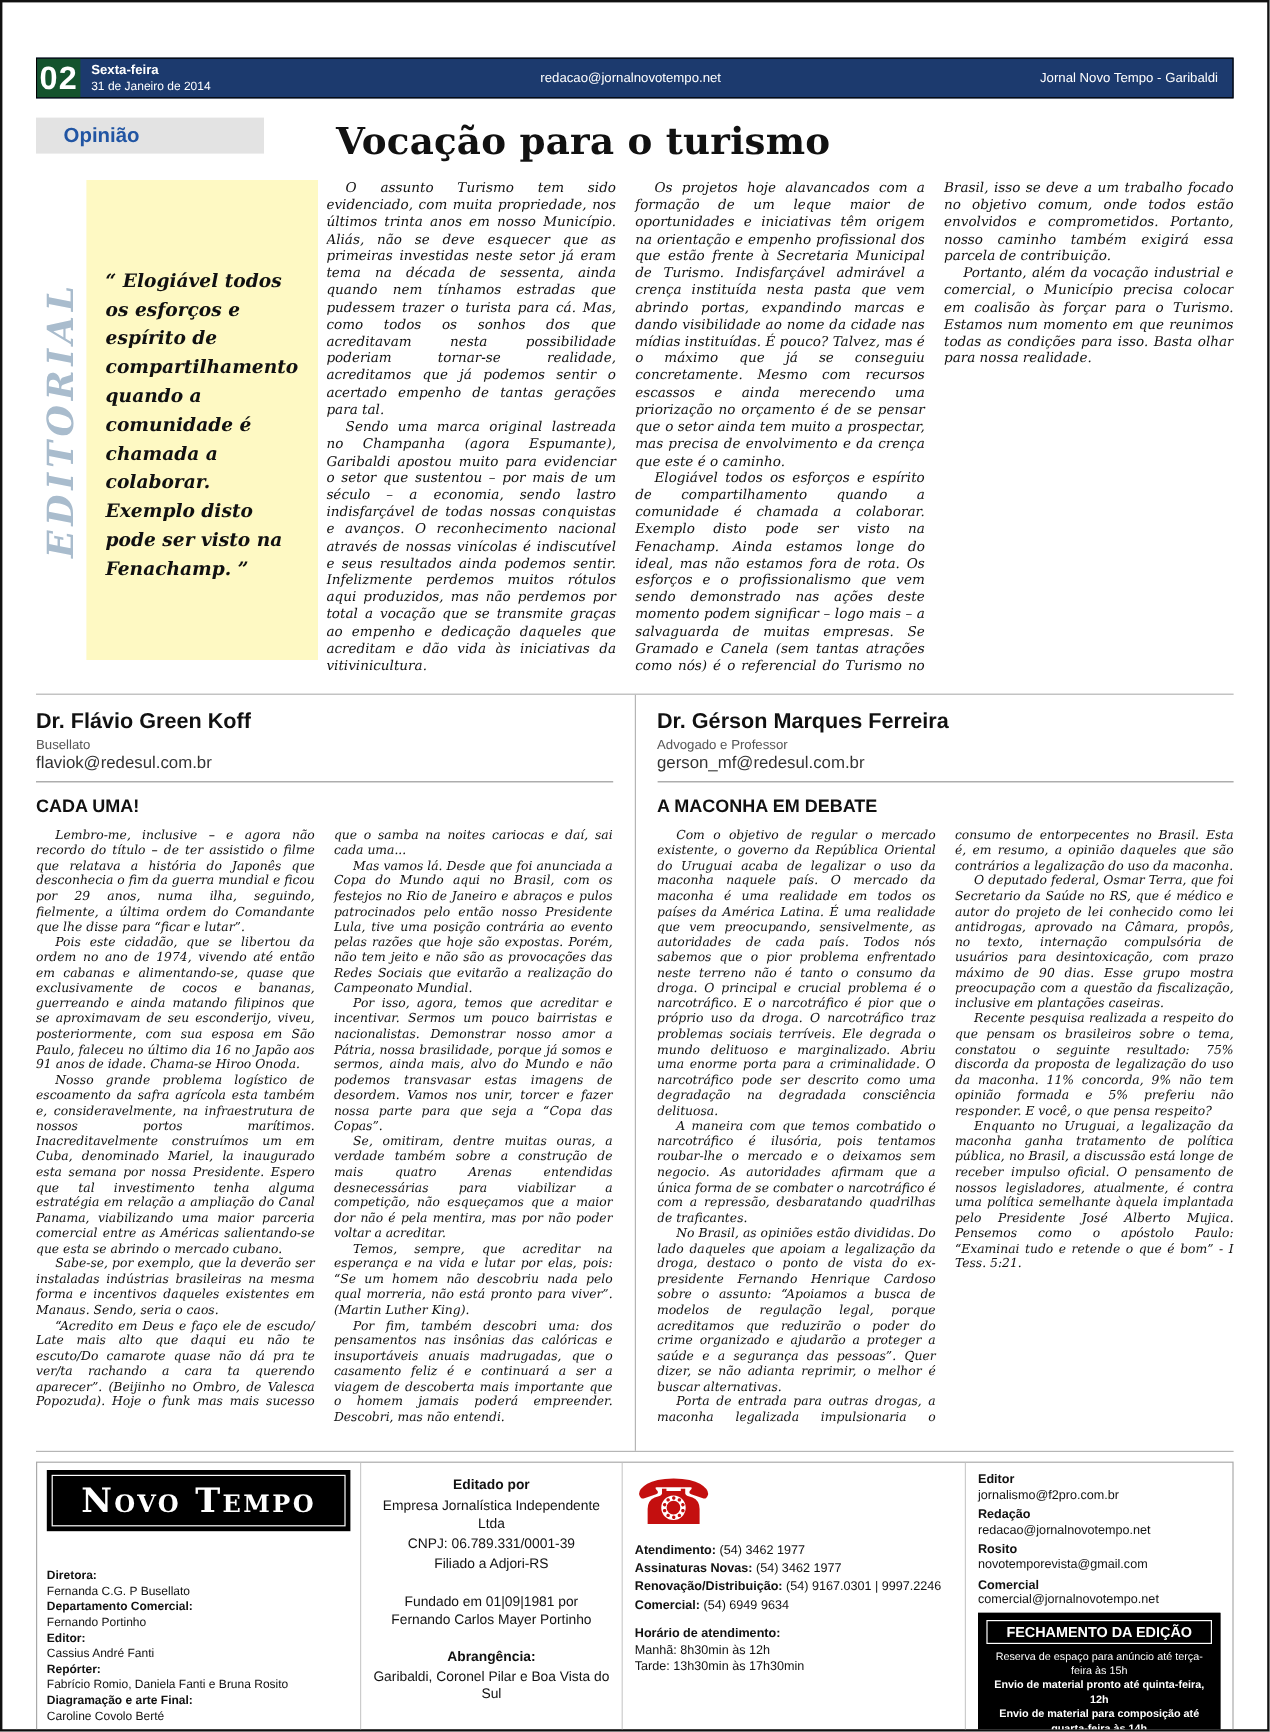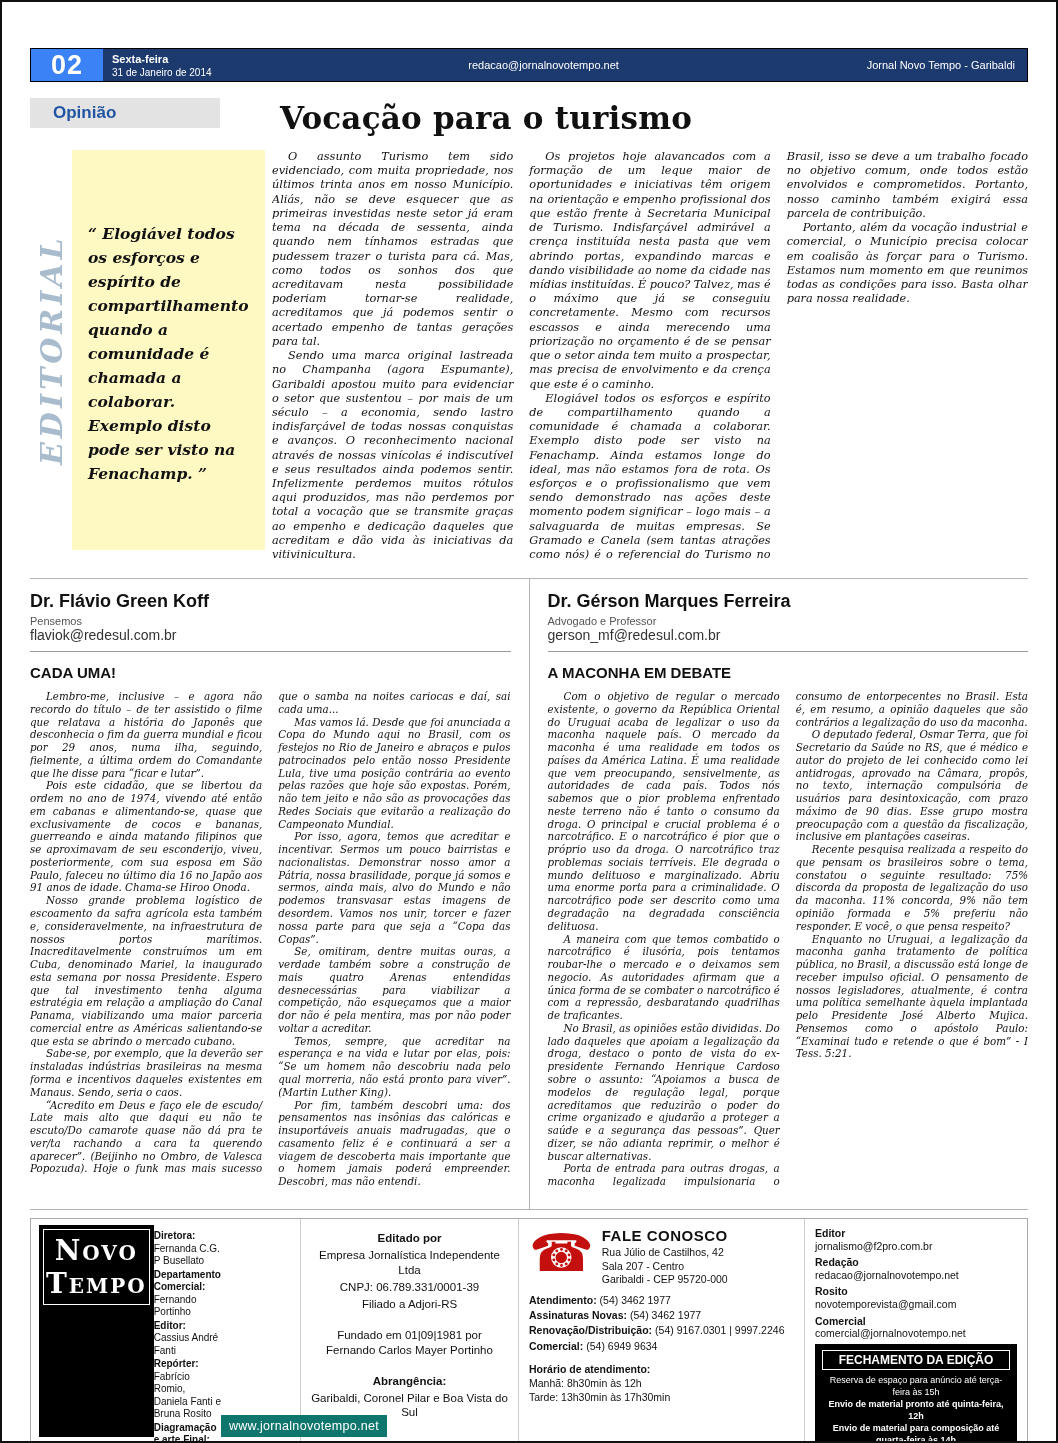--- a/index.html
+++ b/index.html
@@ -9,21 +9,21 @@
     border:2px solid #111; overflow:hidden; color:#111;
     font-family:"DejaVu Serif", serif;
   }
 
   
   .masthead {
     display:flex; align-items:stretch; margin:46px 28px 0 28px; height:34px;
     background:#1c3a6e; border:1px solid #000; color:#fff;
     font-family:"Liberation Sans", sans-serif;
   }
-  .page-num { background:#3b82f6; width:72px; display:flex; align-items:center; justify-content:center;
+  .page-num { background:#14532d; width:36px; display:flex; align-items:center; justify-content:center;
     font-size:27px; font-weight:bold; letter-spacing:1px; }
   .date-block { padding:4px 9px; font-size:10px; line-height:1.25; }
   .date-block .day { font-weight:bold; font-size:11px; }
   .masthead-center { flex:1; text-align:center; align-self:center; font-size:11px; }
   .masthead-right { align-self:center; padding-right:12px; font-size:11px; }
 
   
   .section-row { display:flex; align-items:flex-start; margin:16px 28px 0 28px; }
   .section-label { background:#e3e3e3; color:#2155a3; font-family:"Liberation Sans",sans-serif;
     font-weight:bold; font-size:17px; padding:5px 23px; width:190px; }
@@ -61,21 +61,21 @@
   .article-body {
     column-count:2; column-gap:16px; column-fill:auto;
     font-style:italic; font-size:10.3px; line-height:1.24; text-align:justify;
     height:505px; overflow:hidden;
   }
 
   
   .footer { margin:8px 28px 0 28px; border:1px solid #aaa; display:flex; height:226px;
     font-family:"Liberation Sans",sans-serif; }
   .f-col { padding:8px 10px; }
-  .f-col1 { width:270px; border-right:1px solid #ccc; display:flex; flex-direction:row; padding:6px 8px; }
+  .f-col1 { width:270px; border-right:1px solid #ccc; display:flex; flex-direction:column; padding:6px 8px;gap:27px; }
   .logo-box { background:#000; padding:4px; }
   .logo-inner { display:block; border:1px solid #fff; color:#fff; font-family:"DejaVu Serif",serif;
     font-weight:bold; font-variant:small-caps; font-size:28px; text-align:center; padding:4px 2px; letter-spacing:2px; }
   .staff { font-size:10px; line-height:1.25; margin-top:5px; }
   .staff .lbl { font-weight:bold; }
   .staff .row { margin-bottom:1px; }
   .website-bar { margin-top:auto; background:#0f766e; color:#fff; font-weight:normal; font-size:12.5px;
     padding:4px 8px; letter-spacing:0.3px; }
   .f-col2 { width:218px; border-right:1px solid #ccc; text-align:center; font-size:11.5px; line-height:1.3;
     display:flex; flex-direction:column; gap:2px; padding-top:12px; }
@@ -128,21 +128,21 @@
         <p>Sendo uma marca original lastreada no Champanha (agora Espumante), Garibaldi apostou muito para evidenciar o setor que sustentou – por mais de um século – a economia, sendo lastro indisfarçável de todas nossas conquistas e avanços. O reconhecimento nacional através de nossas vinícolas é indiscutível e seus resultados ainda podemos sentir. Infelizmente perdemos muitos rótulos aqui produzidos, mas não perdemos por total a vocação que se transmite graças ao empenho e dedicação daqueles que acreditam e dão vida às iniciativas da vitivinicultura.</p>
         <p>Os projetos hoje alavancados com a formação de um leque maior de oportunidades e iniciativas têm origem na orientação e empenho profissional dos que estão frente à Secretaria Municipal de Turismo. Indisfarçável admirável a crença instituída nesta pasta que vem abrindo portas, expandindo marcas e dando visibilidade ao nome da cidade nas mídias instituídas. É pouco? Talvez, mas é o máximo que já se conseguiu concretamente. Mesmo com recursos escassos e ainda merecendo uma priorização no orçamento é de se pensar que o setor ainda tem muito a prospectar, mas precisa de envolvimento e da crença que este é o caminho.</p>
         <p>Elogiável todos os esforços e espírito de compartilhamento quando a comunidade é chamada a colaborar. Exemplo disto pode ser visto na Fenachamp. Ainda estamos longe do ideal, mas não estamos fora de rota. Os esforços e o profissionalismo que vem sendo demonstrado nas ações deste momento podem significar – logo mais – a salvaguarda de muitas empresas. Se Gramado e Canela (sem tantas atrações como nós) é o referencial do Turismo no Brasil, isso se deve a um trabalho focado no objetivo comum, onde todos estão envolvidos e comprometidos. Portanto, nosso caminho também exigirá essa parcela de contribuição.</p>
         <p>Portanto, além da vocação industrial e comercial, o Município precisa colocar em coalisão às forçar para o Turismo. Estamos num momento em que reunimos todas as condições para isso. Basta olhar para nossa realidade.</p>
       </div>
   </section>
 
   <section class="articles">
     <article class="article left">
       <div class="author-name">Dr. Flávio Green Koff</div>
-      <div class="author-role">Pensemos</div>
+      <div class="author-role">Busellato</div>
       <div class="author-email">flaviok@redesul.com.br</div>
       <div class="article-rule"></div>
       <h2 class="article-headline">CADA UMA!</h2>
       <div class="article-body">
           <p>Lembro-me, inclusive – e agora não recordo do título – de ter assistido o filme que relatava a história do Japonês que desconhecia o fim da guerra mundial e ficou por 29 anos, numa ilha, seguindo, fielmente, a última ordem do Comandante que lhe disse para “ficar e lutar”.</p>
           <p>Pois este cidadão, que se libertou da ordem no ano de 1974, vivendo até então em cabanas e alimentando-se, quase que exclusivamente de cocos e bananas, guerreando e ainda matando filipinos que se aproximavam de seu esconderijo, viveu, posteriormente, com sua esposa em São Paulo, faleceu no último dia 16 no Japão aos 91 anos de idade. Chama-se Hiroo Onoda.</p>
           <p>Nosso grande problema logístico de escoamento da safra agrícola esta também e, consideravelmente, na infraestrutura de nossos portos marítimos. Inacreditavelmente construímos um em Cuba, denominado Mariel, la inaugurado esta semana por nossa Presidente. Espero que tal investimento tenha alguma estratégia em relação a ampliação do Canal Panama, viabilizando uma maior parceria comercial entre as Américas salientando-se que esta se abrindo o mercado cubano.</p>
           <p>Sabe-se, por exemplo, que la deverão ser instaladas indústrias brasileiras na mesma forma e incentivos daqueles existentes em Manaus. Sendo, seria o caos.</p>
           <p>“Acredito em Deus e faço ele de escudo/ Late mais alto que daqui eu não te escuto/Do camarote quase não dá pra te ver/ta rachando a cara ta querendo aparecer”. (Beijinho no Ombro, de Valesca Popozuda). Hoje o funk mas mais sucesso que o samba na noites cariocas e daí, sai cada uma...</p>
           <p>Mas vamos lá. Desde que foi anunciada a Copa do Mundo aqui no Brasil, com os festejos no Rio de Janeiro e abraços e pulos patrocinados pelo então nosso Presidente Lula, tive uma posição contrária ao evento pelas razões que hoje são expostas. Porém, não tem jeito e não são as provocações das Redes Sociais que evitarão a realização do Campeonato Mundial.</p>
@@ -209,26 +209,20 @@
       <div class="gap"></div>
       <div>Fundado em 01|09|1981 por Fernando Carlos Mayer Portinho</div>
       <div class="gap"></div>
       <div class="b">Abrangência:</div>
       <div>Garibaldi, Coronel Pilar e Boa Vista do Sul</div>
     </div>
 
     <div class="f-col f-col3">
       <div class="contact-top">
         <div class="phone-icon">☎</div>
-        <div>
-          <div class="contact-title">FALE CONOSCO</div>
-          <div class="addr">Rua Júlio de Castilhos, 42</div>
-          <div class="addr">Sala 207 - Centro</div>
-          <div class="addr">Garibaldi - CEP 95720-000</div>
-        </div>
       </div>
       <div class="phones">
         <div><span class="lbl">Atendimento:</span> <span>(54) 3462 1977</span></div>
         <div><span class="lbl">Assinaturas Novas:</span> <span>(54) 3462 1977</span></div>
         <div><span class="lbl">Renovação/Distribuição:</span> <span>(54) 9167.0301 | 9997.2246</span></div>
         <div><span class="lbl">Comercial:</span> <span>(54) 6949 9634</span></div>
       </div>
       <div class="hours">
         <div class="lbl">Horário de atendimento:</div>
         <div>Manhã: 8h30min às 12h</div>

